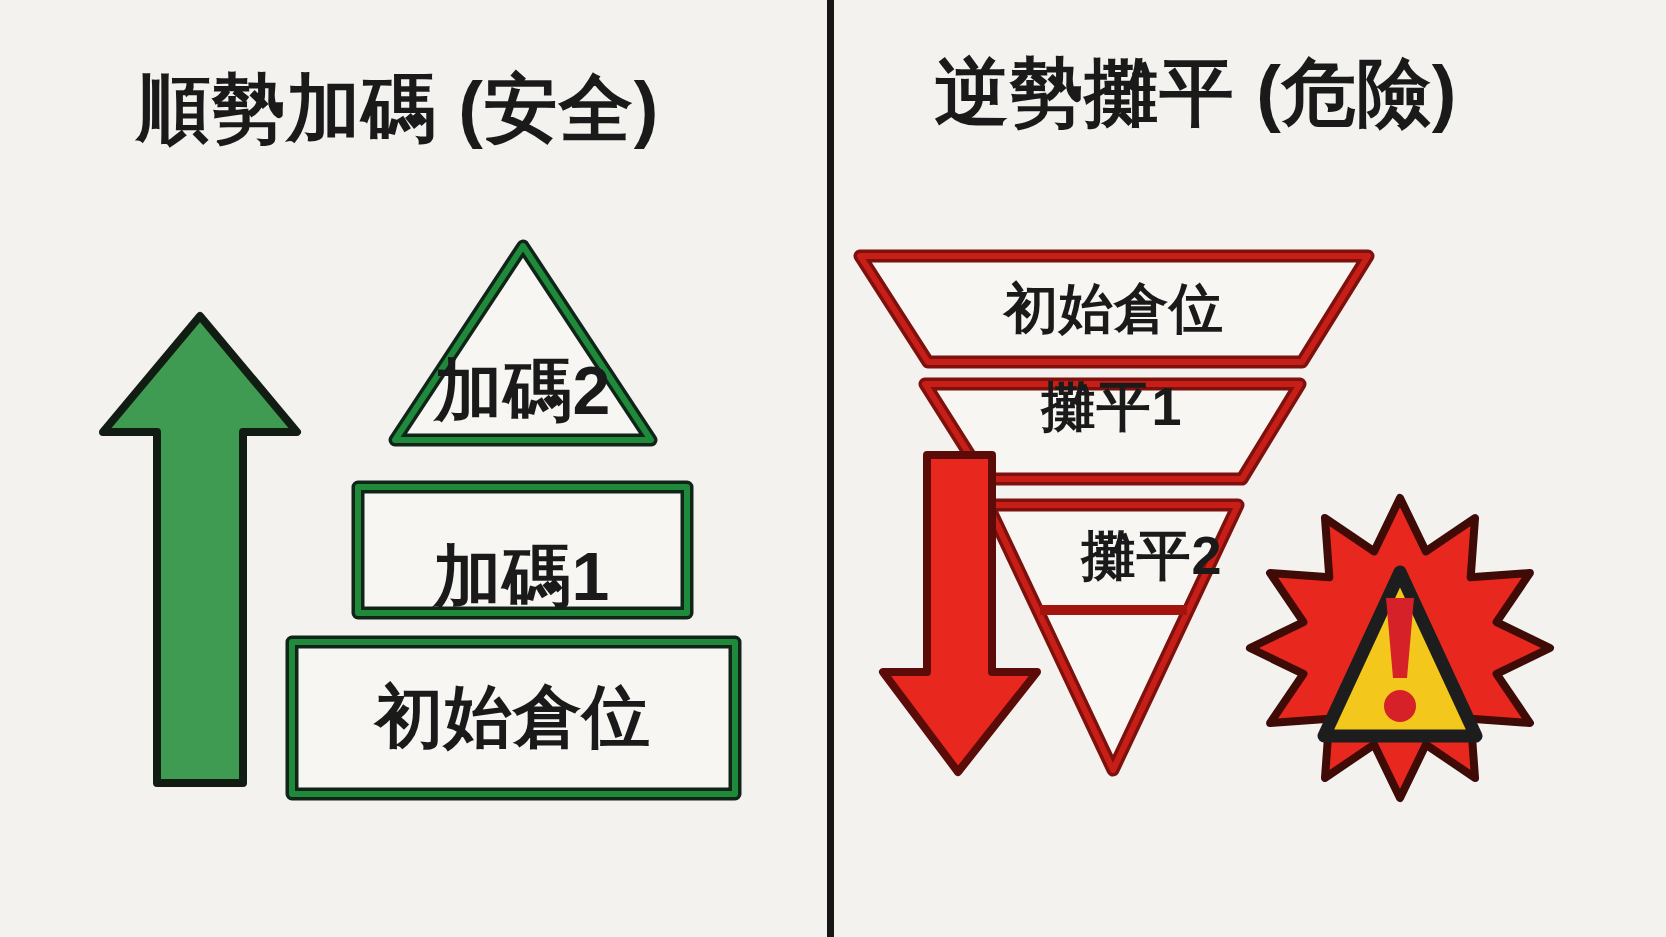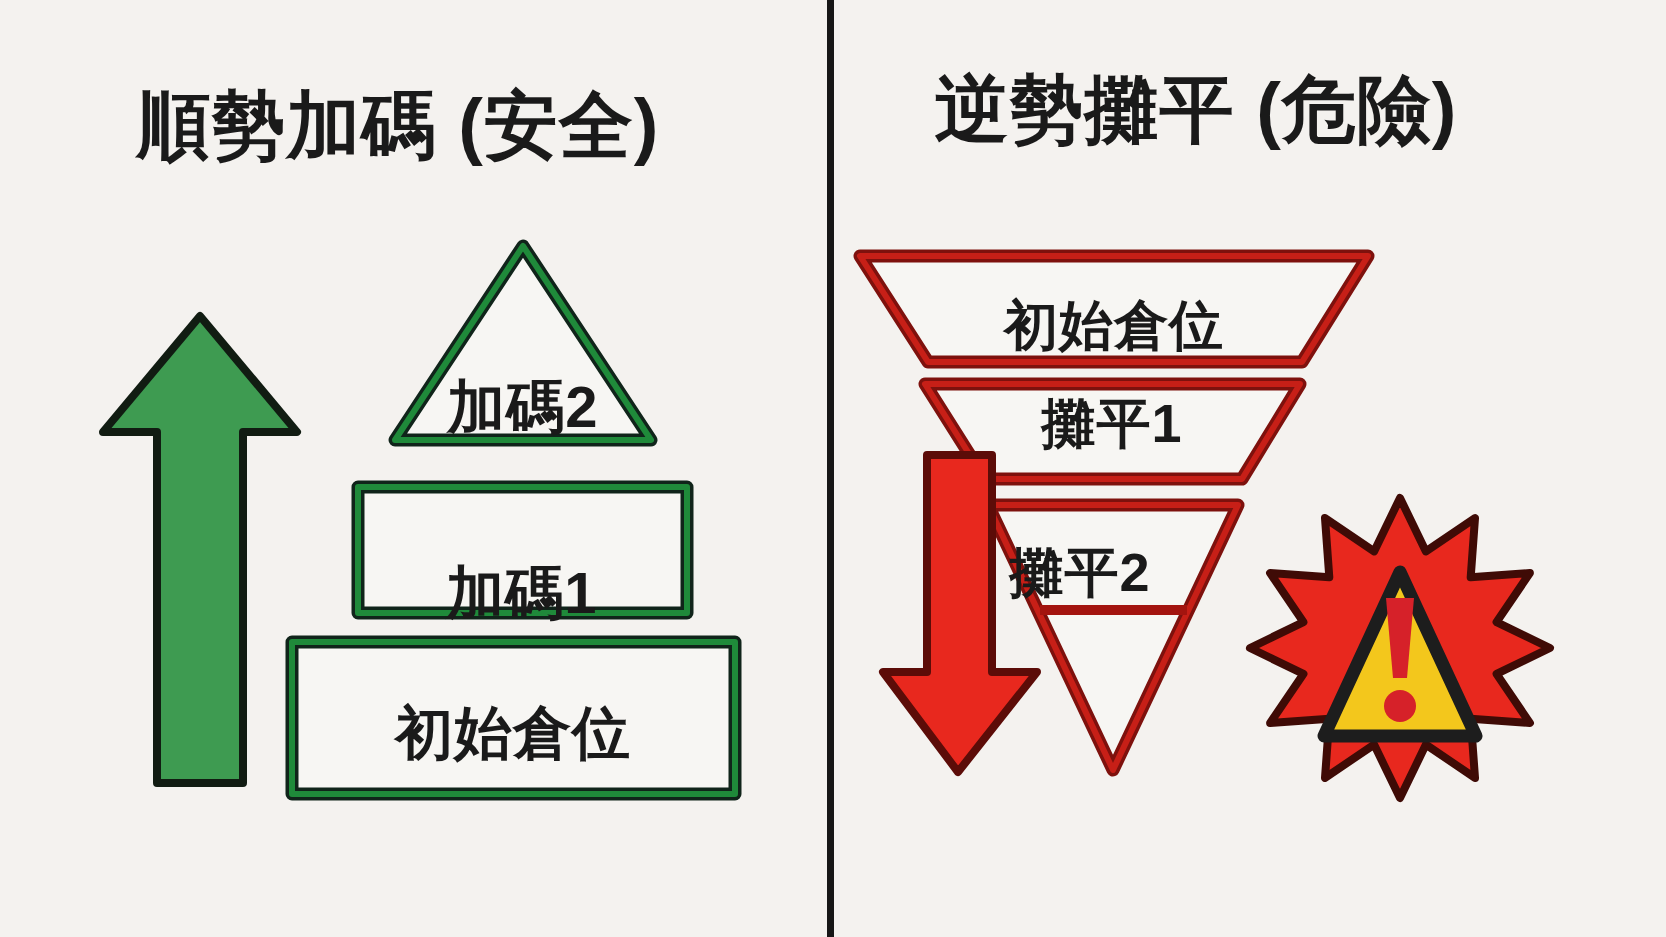--- a/index.html
+++ b/index.html
@@ -12,24 +12,23 @@
   }
   #shapes{position:absolute;left:0;top:0;}
   .label{
     position:absolute;
     transform:translate(-50%,-50%);
     color:#1a1a1a;
     font-weight:800;
     white-space:nowrap;
     text-align:center;
     letter-spacing:1px;
-    margin-top:17px;
   }
   .title{font-size:74px;}
-  .l-label{font-size:58px;}
+  .l-label{font-size:68px;}
   .r-label{font-size:54px;}
 </style>
 </head>
 <body>
 
 <svg id="shapes" width="1666" height="937" viewBox="0 0 1666 937">
 
   <rect x="827" y="0" width="7" height="937" fill="#161616"></rect>
 
   <polygon points="200,316 297,432 243,432 243,783 157,783 157,432 103,432" fill="#3e9b51" stroke="#111c12" stroke-width="8" stroke-linejoin="round"></polygon>
@@ -79,13 +78,13 @@
 
 <div class="label title" style="left:398px;top:110px;">順勢加碼 (安全)</div>
 <div class="label title" style="left:1196px;top:94px;">逆勢攤平 (危險)</div>
 
 <div class="label l-label" style="left:523px;top:391px;">加碼2</div>
 <div class="label l-label" style="left:522px;top:577px;">加碼1</div>
 <div class="label l-label" style="left:513px;top:717px;">初始倉位</div>
 
 <div class="label r-label" style="left:1114px;top:309px;">初始倉位</div>
 <div class="label r-label" style="left:1112px;top:407px;">攤平1</div>
-<div class="label r-label" style="left:1080px;top:556px;">攤平2</div>
+<div class="label r-label" style="left:1152px;top:556px;">攤平2</div>
 
 </body></html>

